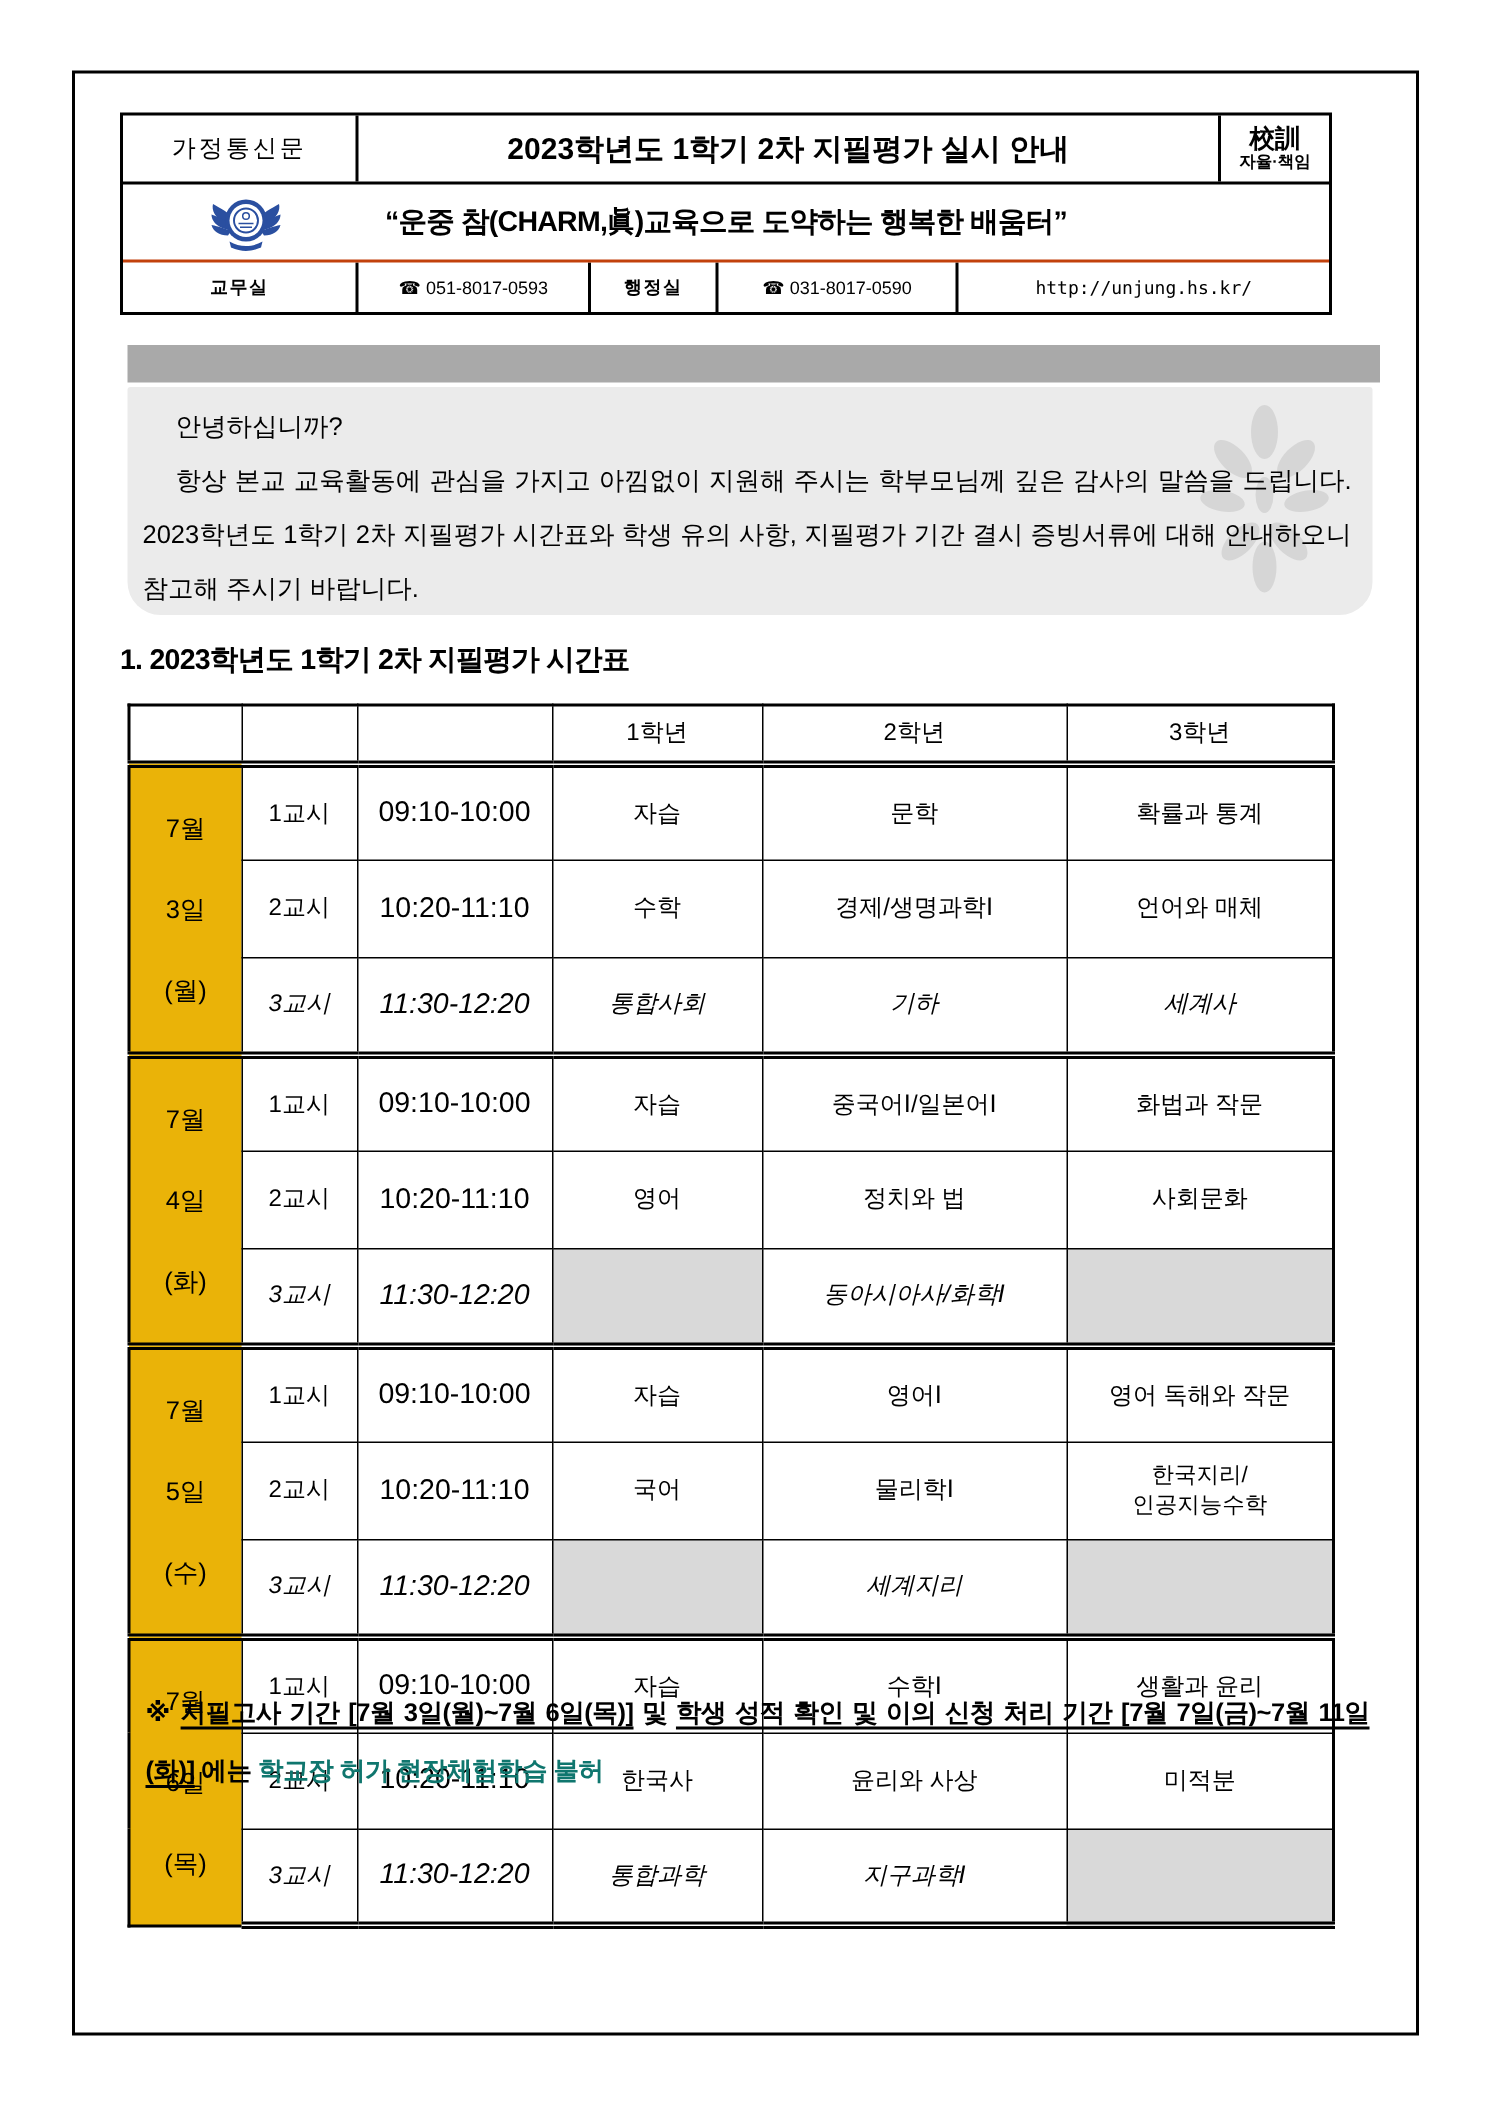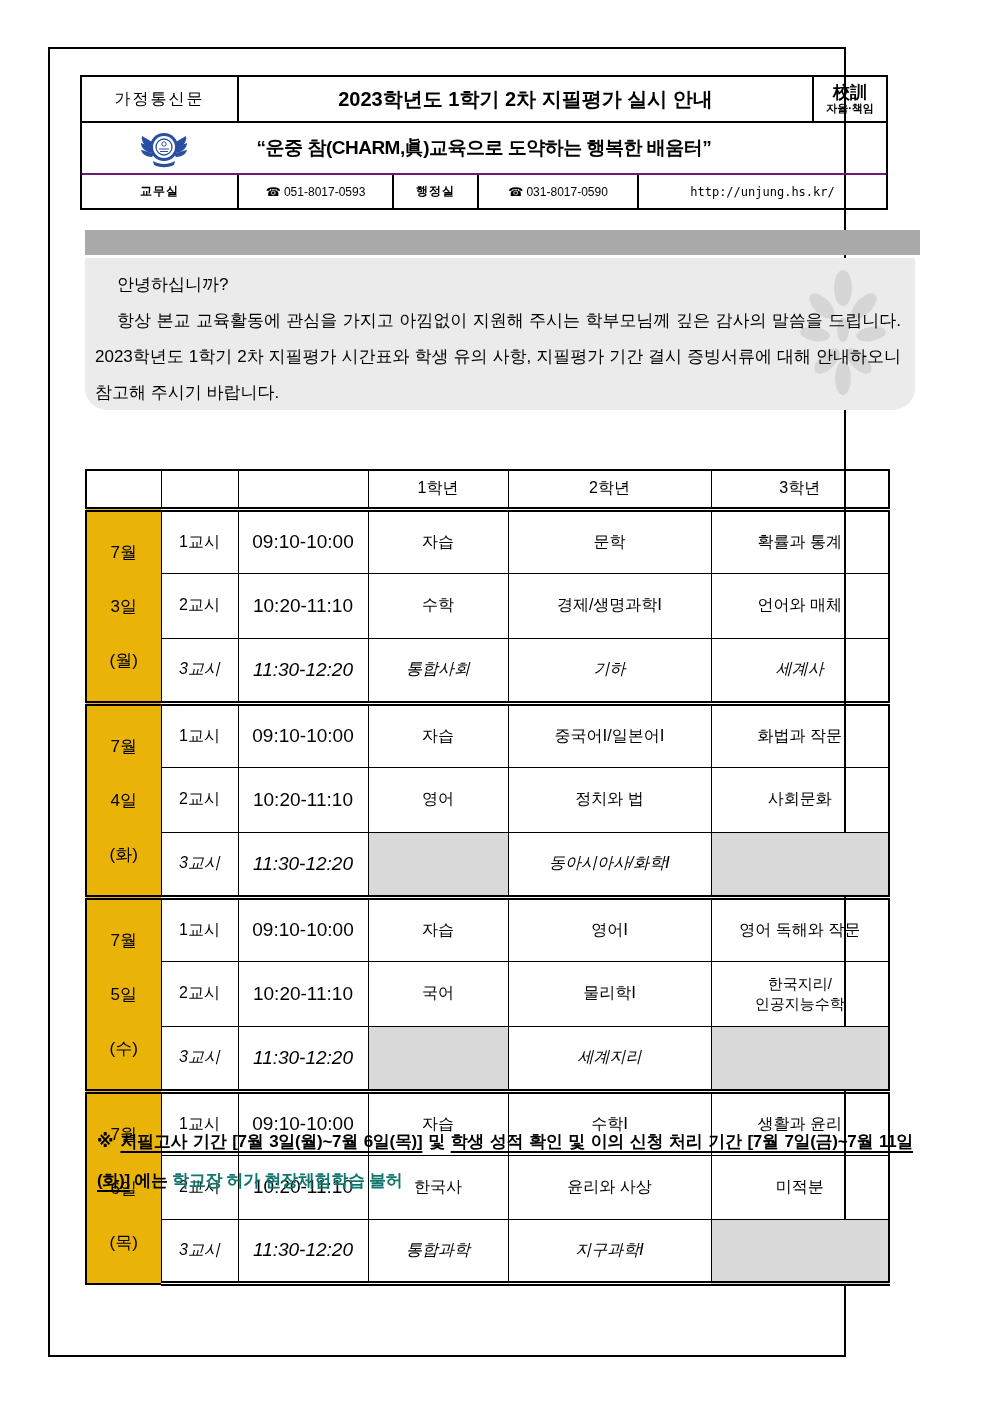--- a/index.html
+++ b/index.html
@@ -1,31 +1,31 @@
 <!DOCTYPE html>
 <html><head>
 <meta charset="utf-8">
 <style>
   * { margin:0; padding:0; box-sizing:border-box; }
   html,body { width:992px; height:1403px; background:#ffffff; font-family:"Liberation Sans","DejaVu Sans",sans-serif; color:#000; }
   .canvas { position:relative; width:992px; height:1403px; background:#fff; overflow:hidden; }
 
   
-  .page { position:absolute; left:48px; top:47px; width:798px; height:1310px; border:2px solid #000; background:#fff; }
+  .page { position:absolute; left:48px; top:47px; width:898px; height:1310px; border:2px solid #000; background:#fff; }
 
   
   .hdr { position:absolute; left:30px; top:26px; width:808px; border:2px solid #000; }
   .hdr-row1 { display:grid; grid-template-columns:157px 575px 1fr; border-bottom:2px solid #000; height:46px; }
   .hdr-row1 .cell { display:flex; align-items:center; justify-content:center; }
   .hdr-doc-type { border-right:2px solid #000; font-size:16px; letter-spacing:2px; }
   .hdr-title { border-right:2px solid #000; font-weight:bold; font-size:20px; }
   .hdr-motto { flex-direction:column; justify-content:center; line-height:1.15; }
   .hdr-motto .m1 { font-weight:bold; font-size:17px; }
   .hdr-motto .m2 { font-weight:bold; font-size:11px; }
-  .hdr-row2 { position:relative; height:52px; border-bottom:2px solid #701a75; display:flex; align-items:center; justify-content:center; }
+  .hdr-row2 { position:relative; height:52px; border-bottom:2px solid #c2410c; display:flex; align-items:center; justify-content:center; }
   .hdr-logo { position:absolute; left:58px; top:4px; width:48px; height:44px; }
   .hdr-slogan { font-weight:bold; font-size:19px; letter-spacing:-0.5px; }
   .hdr-row3 { display:grid; grid-template-columns:157px 155px 85px 160px 1fr; height:33px; }
   .hdr-row3 .cell { display:flex; align-items:center; justify-content:center; border-right:2px solid #000; font-size:12px; }
   .hdr-row3 .cell:last-child { border-right:none; }
   .hdr-office { font-weight:bold; letter-spacing:1px; }
   .hdr-phone { font-size:13px; }
   .hdr-url { font-family:"DejaVu Sans Mono","Liberation Mono",monospace; font-size:14px; }
 
   
@@ -111,20 +111,21 @@
           <ellipse cx="38" cy="95" rx="8" ry="16" transform="rotate(-135 38 95)"></ellipse>
           <ellipse cx="70" cy="95" rx="8" ry="16" transform="rotate(135 70 95)"></ellipse>
           <ellipse cx="54" cy="112" rx="8" ry="17"></ellipse>
           <ellipse cx="54" cy="64" rx="6" ry="12"></ellipse>
         </g>
       </svg>
       <p class="indent">안녕하십니까?</p>
       <p class="indent">항상 본교 교육활동에 관심을 가지고 아낌없이 지원해 주시는 학부모님께 깊은 감사의 말씀을 드립니다. 2023학년도 1학기 2차 지필평가 시간표와 학생 유의 사항, 지필평가 기간 결시 증빙서류에 대해 안내하오니 참고해 주시기 바랍니다.</p>
     </div>
 
+    <div class="sec-title">1. 2023학년도 1학기 2차 지필평가 시간표</div>
 
     <table class="tt">
       <colgroup>
         <col style="width:75px">
           <col style="width:77px">
           <col style="width:130px">
         <col style="width:140px">
           <col style="width:203px">
           <col style="width:178px">
       </colgroup>

